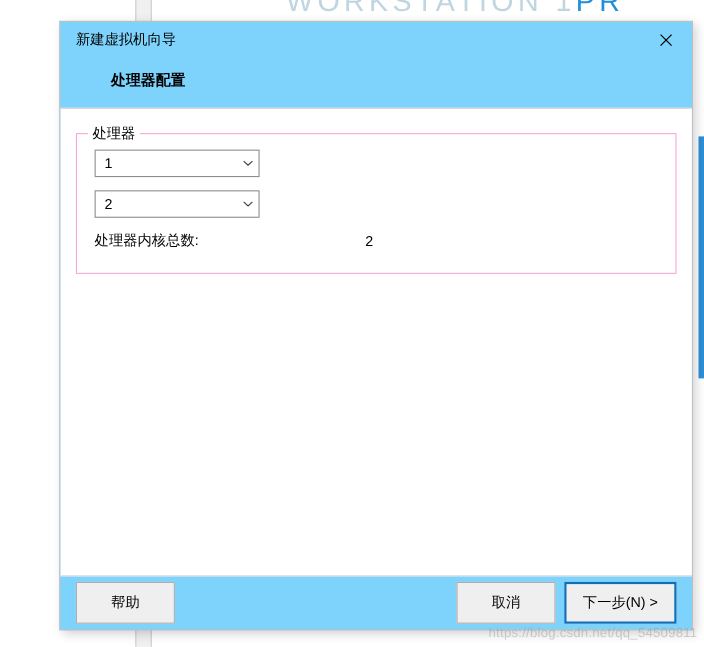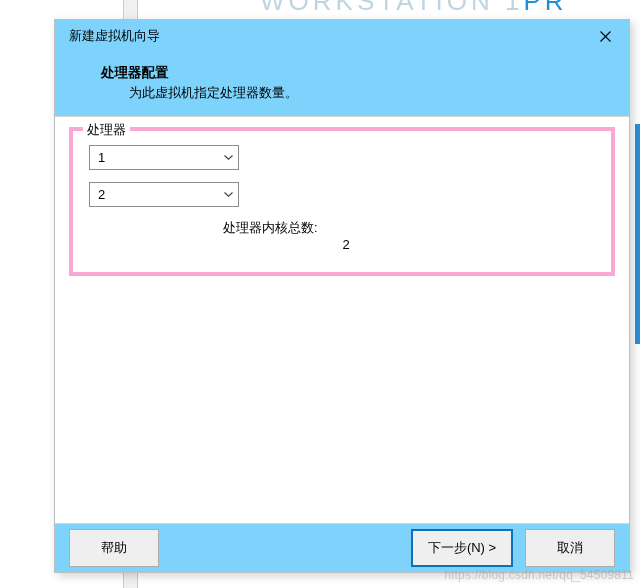--- a/index.html
+++ b/index.html
@@ -98,41 +98,40 @@
     }
     .content-area {
       border-top: 1px solid #d6d6d6;
       border-bottom: 1px solid #d6d6d6;
       flex: 1;
       padding: 10px 14px 10px 14px;
       background: #ffffff;
     }
     .fieldset {
       position: relative;
-      border: 4px solid #f9a8d4;
+      border: 1px solid #f9a8d4;
       padding: 14px 16px 20px 16px;
-      margin-top: 0;
+      margin-top: 12px;
     }
     .fieldset-legend {
       position: absolute;
       top: -10px;
       left: 10px;
       background: #ffffff;
       padding: 0 4px;
       font-size: 13px;
       color: #000;
     }
     .form-row {
       display: flex;
       align-items: center;
       margin-bottom: 12px;
     }
     .form-row:last-child {
       margin-bottom: 0;
-      flex-direction: column;
     }
     .label {
       width: 238px;
       font-size: 13px;
       color: #000;
     }
     .select-wrap {
       position: relative;
       width: 150px;
       height: 25px;
@@ -217,21 +216,20 @@
     <div class="close-btn">
       <svg viewBox="0 0 11 11">
         <line x1="0.5" y1="0.5" x2="10.5" y2="10.5" stroke="#000" stroke-width="1.1"></line>
         <line x1="10.5" y1="0.5" x2="0.5" y2="10.5" stroke="#000" stroke-width="1.1"></line>
       </svg>
     </div>
   </div>
 
   <div class="header-area">
     <div class="header-title">处理器配置</div>
-    <div class="header-subtitle">为此虚拟机指定处理器数量。</div>
   </div>
 
   <div class="content-area">
     <div class="fieldset">
       <div class="fieldset-legend">处理器</div>
 
       <div class="form-row">
         <div class="select-wrap">
           <div class="select-value">1</div>
           <div class="select-arrow">
@@ -257,19 +255,19 @@
         <div class="label">处理器内核总数:</div>
         <div class="static-value">2</div>
       </div>
 
     </div>
   </div>
 
   <div class="button-bar">
     <button class="btn btn-help">帮助</button>
     <div class="spacer"></div>
+    <button class="btn btn-cancel">取消</button>
     <button class="btn btn-next">下一步(N) &gt;</button>
-    <button class="btn btn-cancel">取消</button>
   </div>
 
 </div>
 
 <div class="watermark">https://blog.csdn.net/qq_54509811</div>
 
 </body></html>

